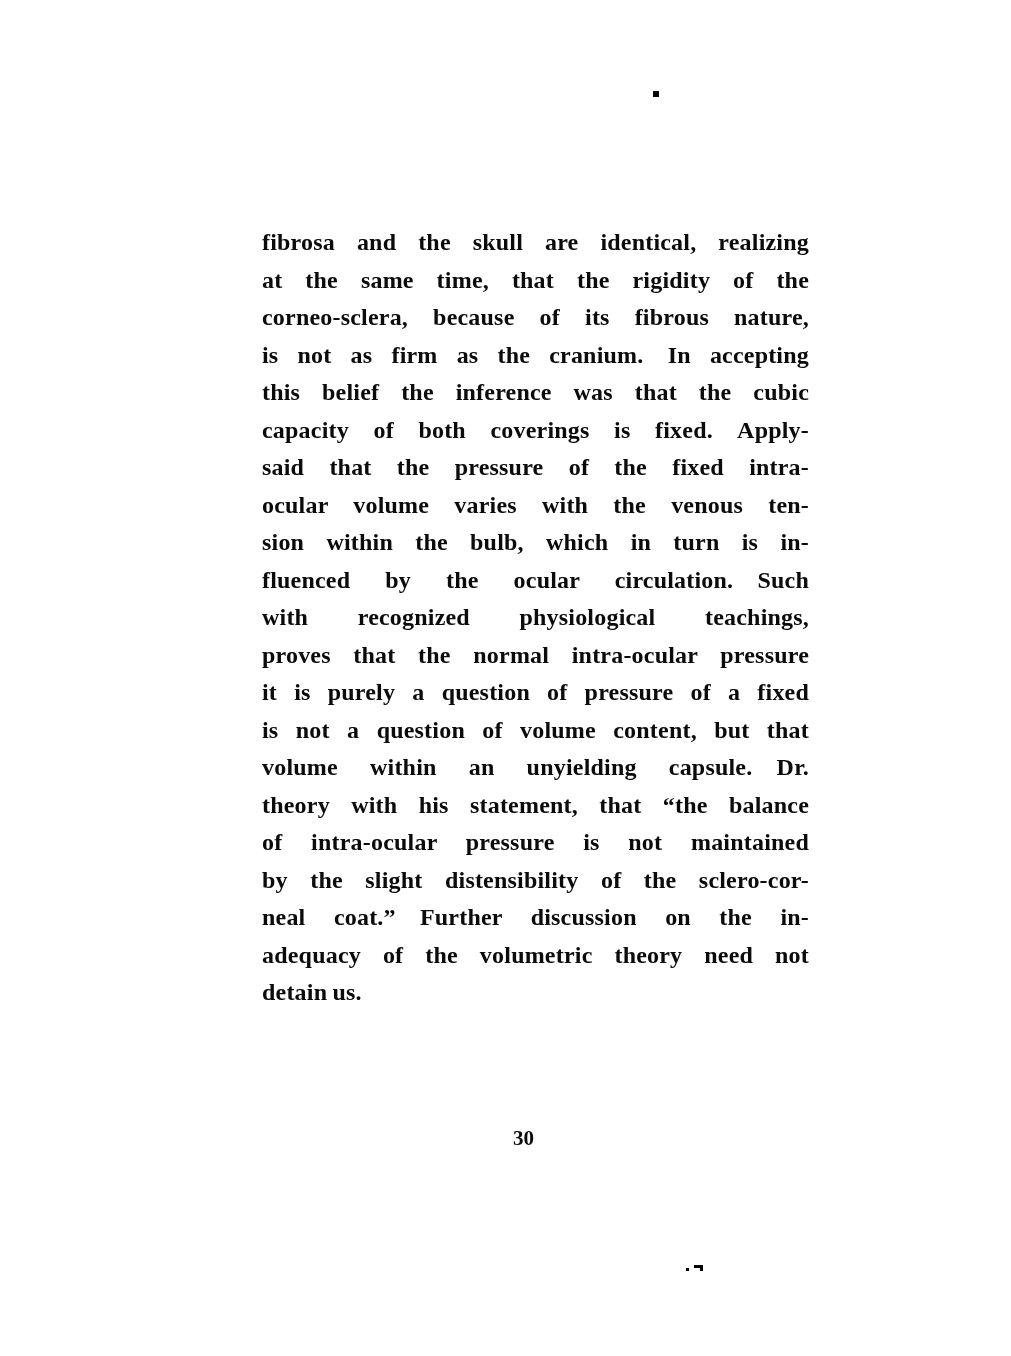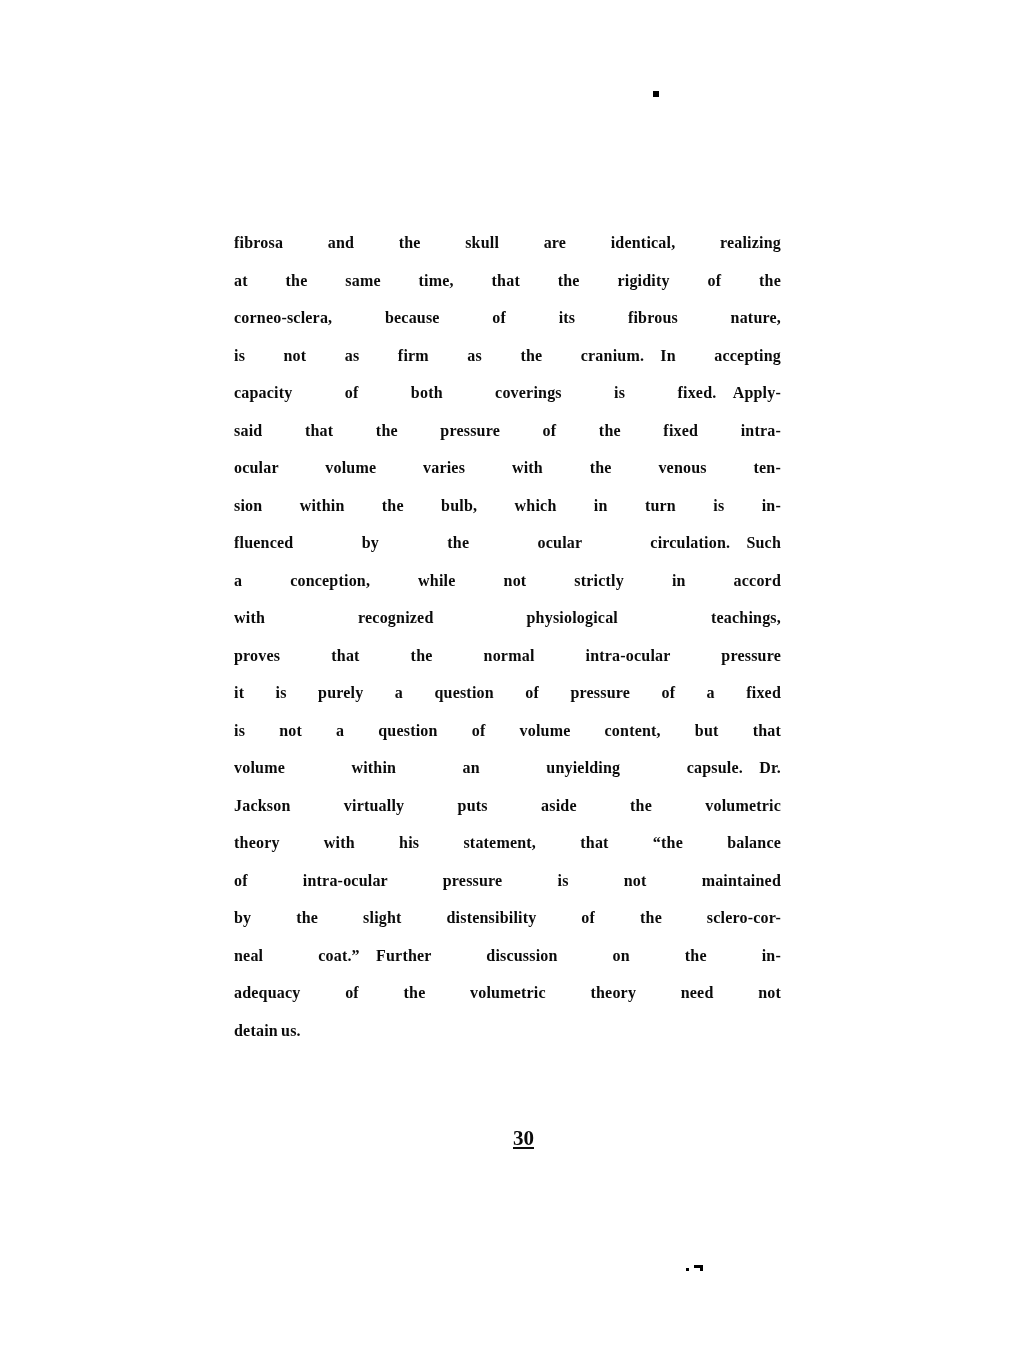--- a/index.html
+++ b/index.html
@@ -11,24 +11,24 @@
     position: relative;
     width: 1011px;
     height: 1356px;
     background: #ffffff;
     overflow: hidden;
     font-family: "Liberation Serif", "DejaVu Serif", serif;
     color: #0b0b0b;
   }
   .text-block {
     position: absolute;
-    left: 234px;
+    left: 262px;
     top: 224px;
     width: 547px;
-    font-size: 16px;
+    font-size: 24px;
     font-weight: 700;
     color: #0b0b0b;
     letter-spacing: 0.2px;
   }
   .line {
     height: 37.5px;
     line-height: 37.5px;
     text-align: justify;
     text-align-last: justify;
     word-spacing: -1px;
@@ -41,21 +41,20 @@
   }
   .page-number {
     position: absolute;
     top: 1126px;
     left: 250px;
     width: 547px;
     text-align: center;
     font-size: 21px;
     font-weight: 700;
     color: #0b0b0b;
-    text-decoration: underline;
   }
   .speck {
     position: absolute;
     background: #000000;
   }
   .speck-top {
     left: 653px;
     top: 91px;
     width: 6px;
     height: 6px;
@@ -83,32 +82,31 @@
 <body>
 
 <div class="page">
   <div class="speck speck-top"></div>
 
   <div class="text-block">
       <div class="line">fibrosa and the skull are identical, realizing</div>
       <div class="line">at the same time, that the rigidity of the</div>
       <div class="line">corneo-sclera, because of its fibrous nature,</div>
       <div class="line">is not as firm as the cranium. In accepting</div>
+      <div class="line">this belief the inference was that the cubic</div>
       <div class="line">capacity of both coverings is fixed. Apply-</div>
       <div class="line">said that the pressure of the fixed intra-</div>
       <div class="line">ocular volume varies with the venous ten-</div>
       <div class="line">sion within the bulb, which in turn is in-</div>
       <div class="line">fluenced by the ocular circulation. Such</div>
-      <div class="line">a conception, while not strictly in accord</div>
       <div class="line">with recognized physiological teachings,</div>
       <div class="line">proves that the normal intra-ocular pressure</div>
       <div class="line">it is purely a question of pressure of a fixed</div>
       <div class="line">is not a question of volume content, but that</div>
       <div class="line">volume within an unyielding capsule. Dr.</div>
-      <div class="line">Jackson virtually puts aside the volumetric</div>
       <div class="line">theory with his statement, that “the balance</div>
       <div class="line">of intra-ocular pressure is not maintained</div>
       <div class="line">by the slight distensibility of the sclero-cor-</div>
       <div class="line">neal coat.” Further discussion on the in-</div>
       <div class="line">adequacy of the volumetric theory need not</div>
       <div class="line last">detain us.</div>
     </div>
 
   <div class="page-number">30</div>
 

